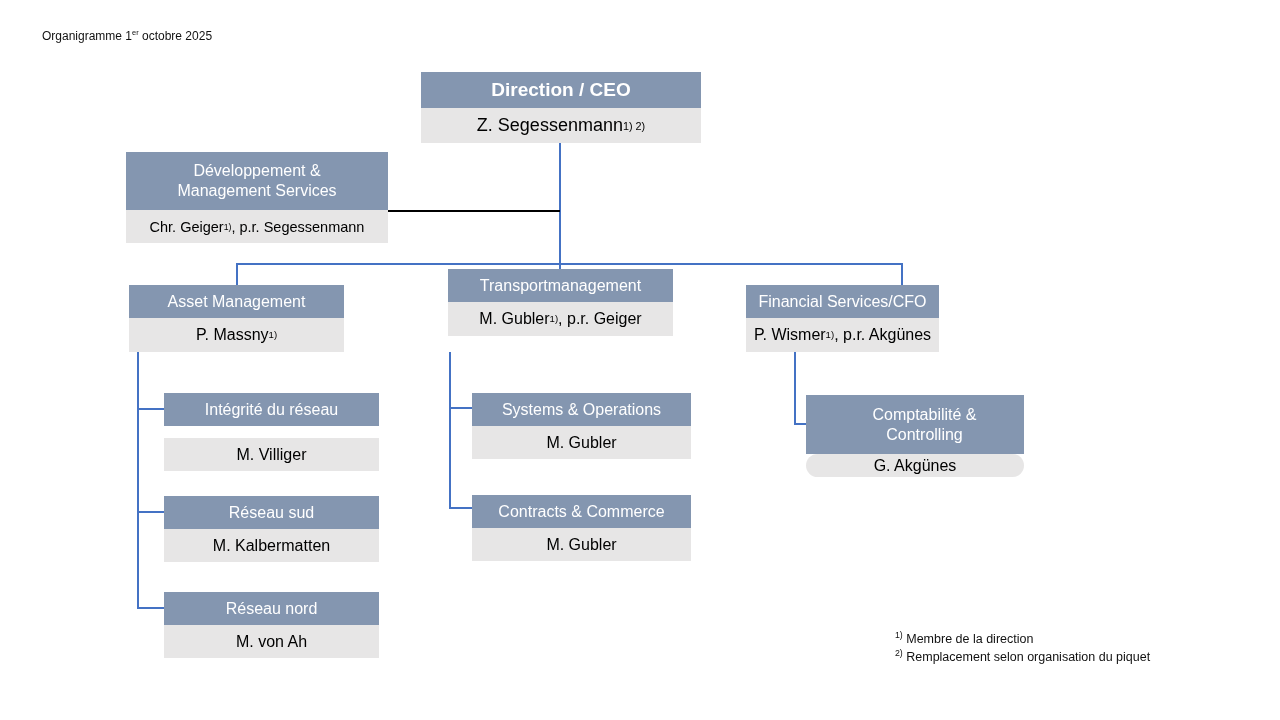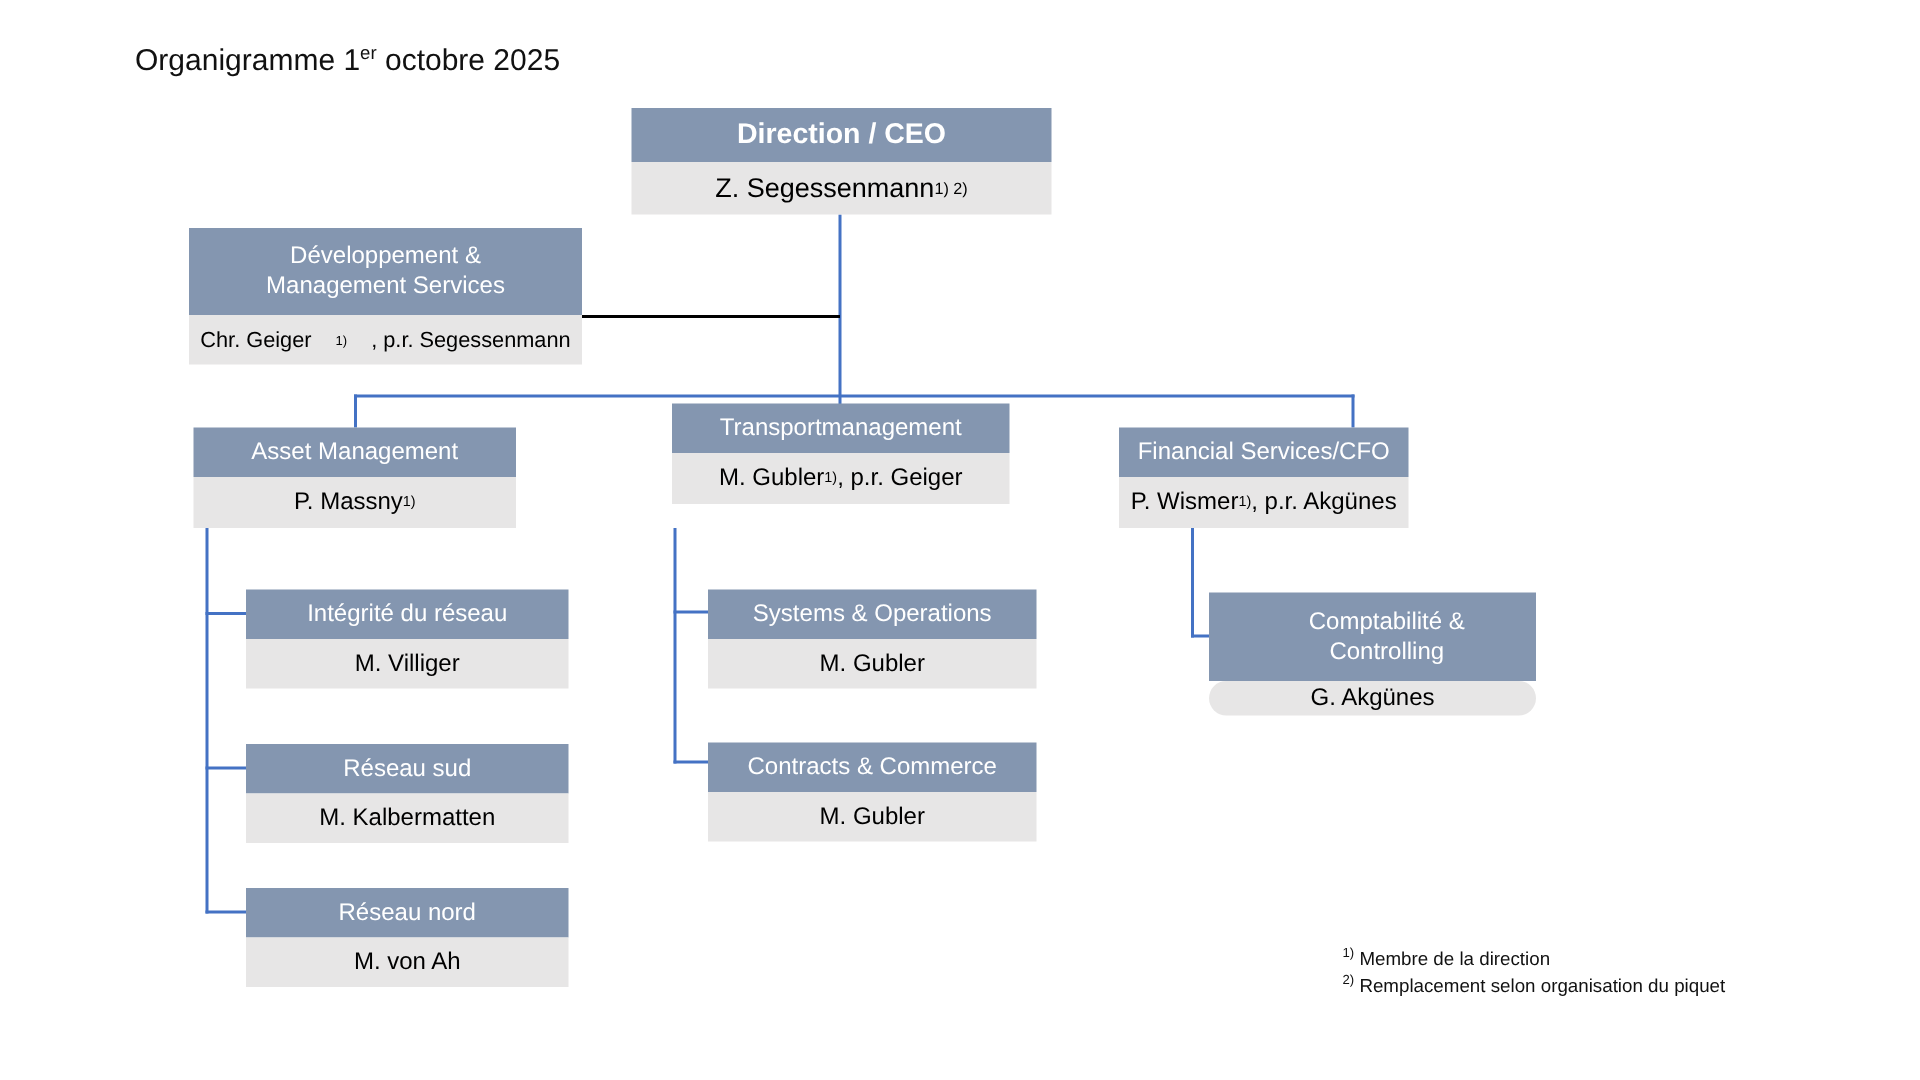--- a/index.html
+++ b/index.html
@@ -1,21 +1,21 @@
 <!DOCTYPE html>
 <html><head>
 <meta charset="utf-8">
 <style>
   html,body{margin:0;padding:0;background:#ffffff;}
   .canvas{
     position:relative;width:1280px;height:720px;background:#ffffff;overflow:hidden;
     font-family:"Liberation Sans",sans-serif;color:#000;
   }
   .page-title{
-    position:absolute;left:42px;top:28px;font-size:20px;color:#111;margin-left:48px;
+    position:absolute;left:42px;top:28px;font-size:12px;color:#111;
   }
   .page-title sup{font-size:62%;}
   
   .h-line,.v-line{position:absolute;background:#4472C4;}
   .h-line{height:2px;}
   .v-line{width:2px;}
   .h-line.black{background:#000;}
   
   .node{position:absolute;}
   .node-header{
@@ -68,21 +68,21 @@
         <span>Z. Segessenmann </span>
         <sup>1) 2)</sup>
         <span></span>
       </div>
   </div>
 
   <div class="node node--dev" style="left:126px;top:152px;width:262px;">
     <div class="node-header" style="height:58px;">
         <span>Développement &amp; Management Services</span>
       </div>
-    <div class="node-body" style="height:33px;gap:16px;">
+    <div class="node-body" style="height:33px;">
         <span>Chr. Geiger </span>
         <sup>1)</sup>
         <span>, p.r. Segessenmann</span>
       </div>
   </div>
 
   <div class="node" style="left:129px;top:285px;width:215px;">
     <div class="node-header" style="height:33px;text-align:center;">
         <span>Asset Management</span>
       </div>
@@ -112,21 +112,21 @@
         <span>P. Wismer </span>
         <sup>1)</sup>
         <span>, p.r. Akgünes</span>
       </div>
   </div>
 
   <div class="node" style="left:164px;top:393px;width:215px;">
     <div class="node-header" style="height:33px;">
         <span>Intégrité du réseau</span>
       </div>
-    <div class="node-body" style="height:33px;">
+    <div class="node-body" style="height:33px;margin-top:12px;">
         <span>M. Villiger</span>
       </div>
   </div>
 
   <div class="node" style="left:164px;top:496px;width:215px;">
     <div class="node-header" style="height:33px;">
         <span>Réseau sud</span>
       </div>
     <div class="node-body" style="height:33px;">
         <span>M. Kalbermatten</span>

